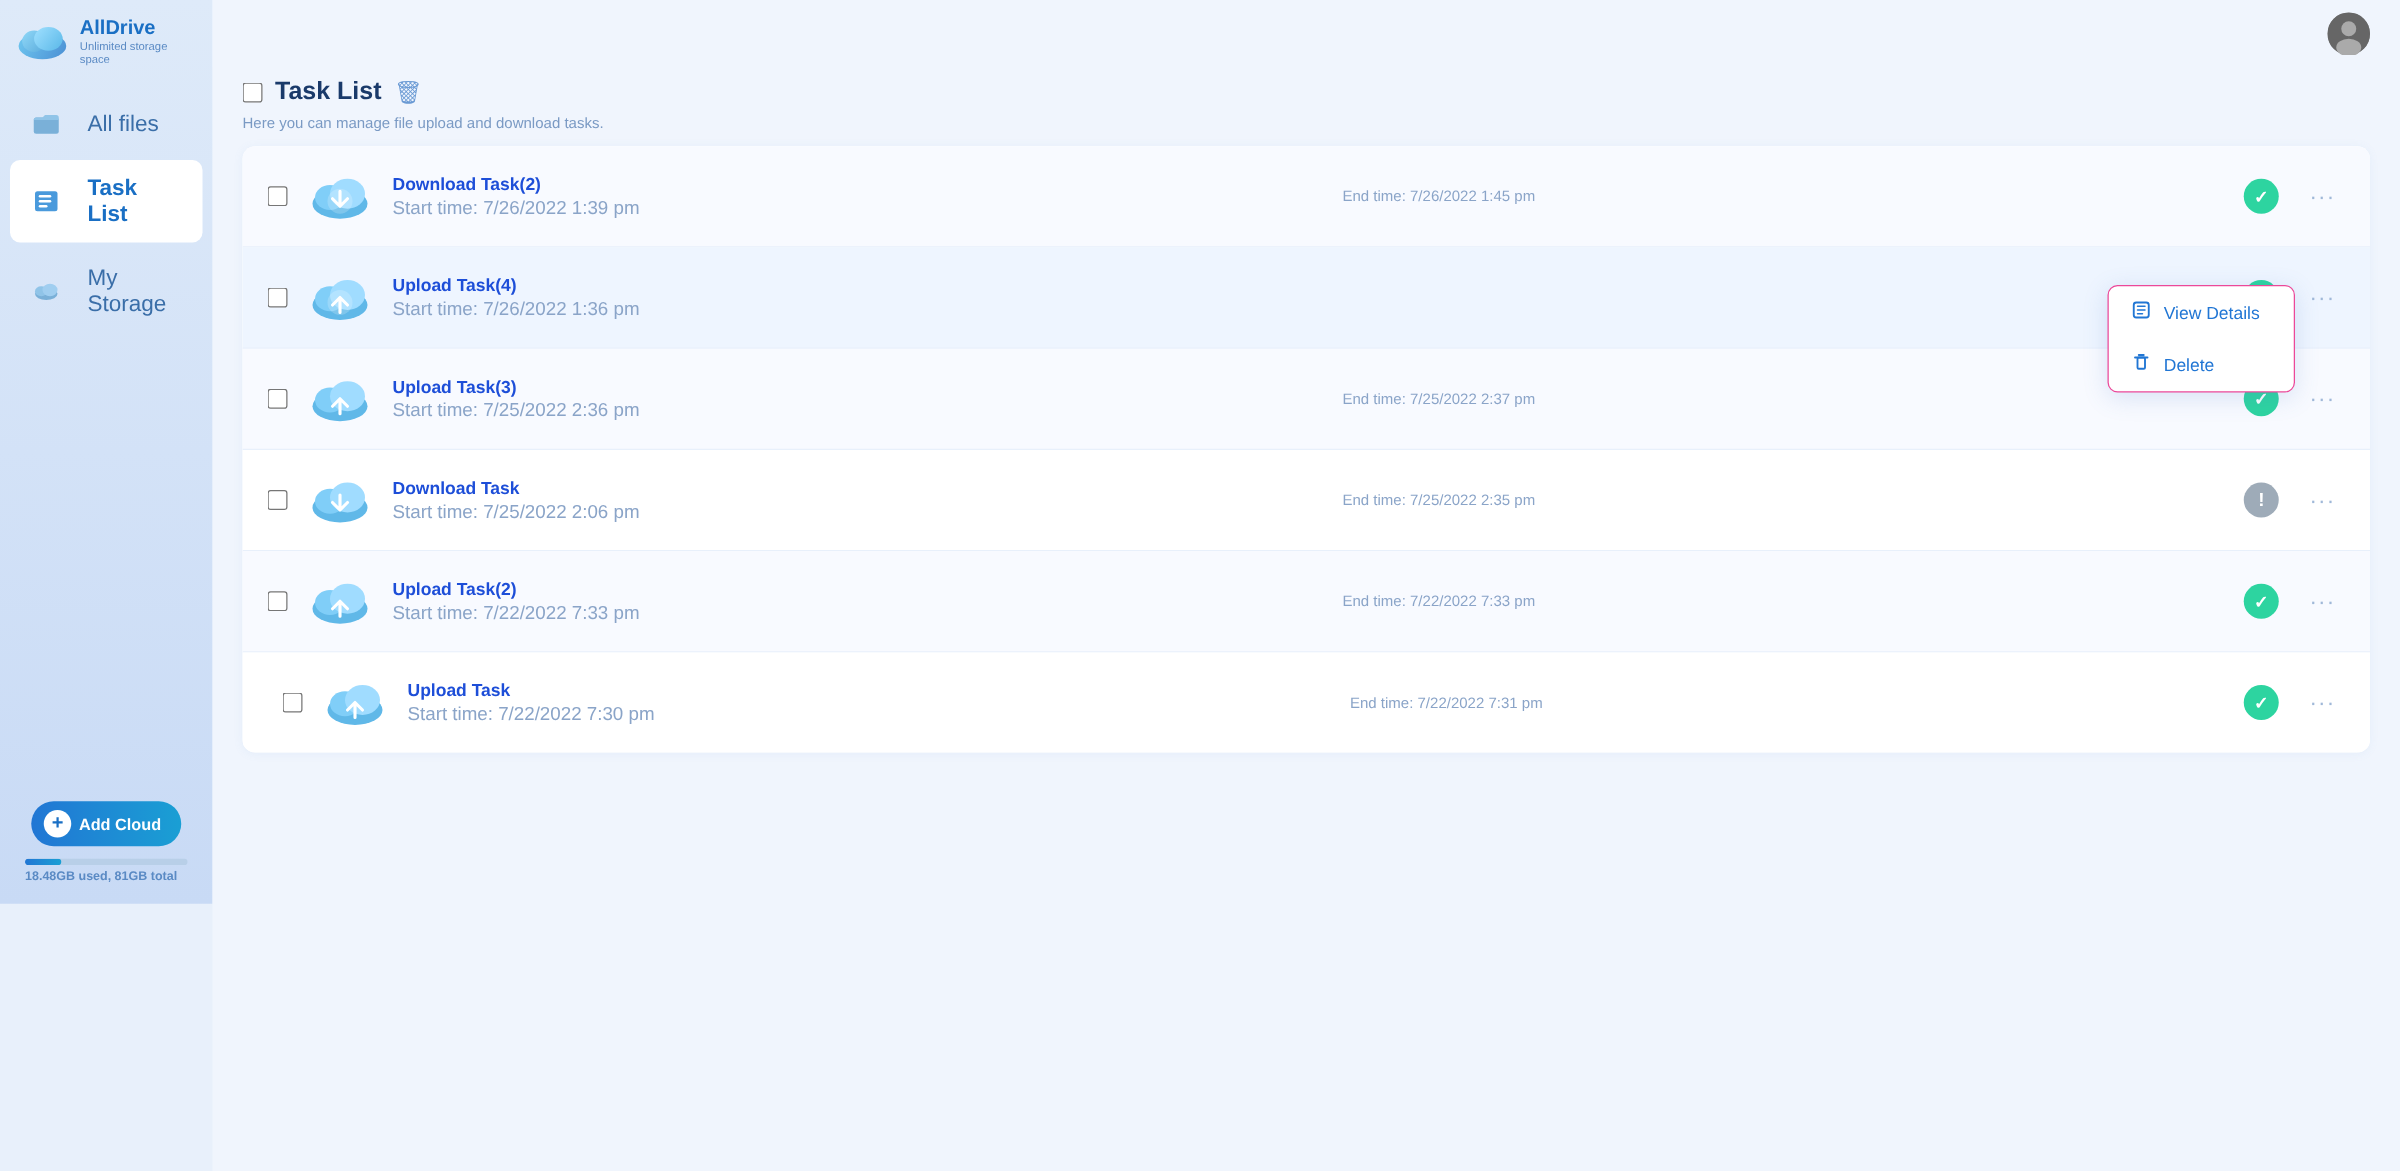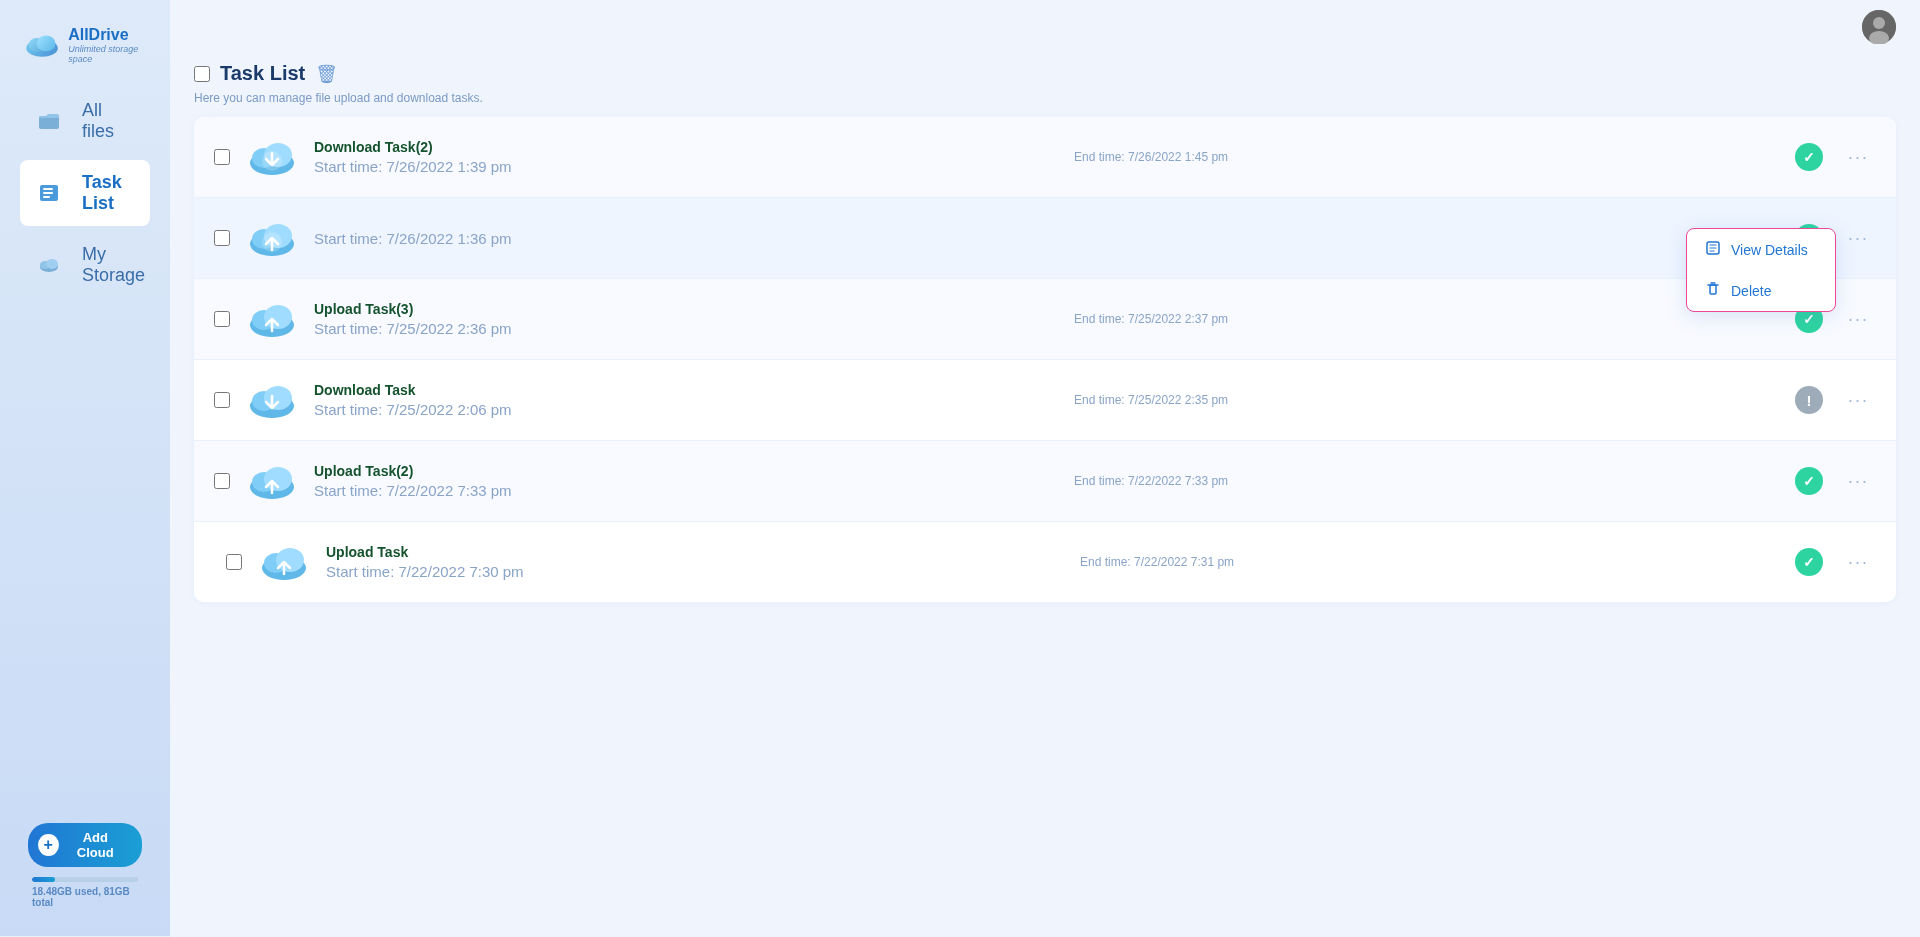--- a/index.html
+++ b/index.html
@@ -13,22 +13,22 @@
     }
 
     
     .sidebar {
       width: 170px;
       min-width: 170px;
       background: linear-gradient(180deg, #deeaf9 0%, #c8daf5 100%);
       display: flex;
       flex-direction: column;
       align-items: stretch;
-      padding: 12px;
-      height: 936px;
+      padding: 0;
+      height: 723px;
       position: relative;
     }
 
     .sidebar-logo {
       display: flex;
       align-items: center;
       padding: 14px 14px 14px 12px;
       gap: 8px;
     }
 
@@ -44,21 +44,20 @@
 
     .logo-title {
       font-size: 16px;
       font-weight: 700;
       color: #1a6fc4;
     }
 
     .logo-subtitle {
       font-size: 9px;
       color: #5a8ac4;
-      font-style: italic;
     }
 
     .sidebar-nav {
       display: flex;
       flex-direction: column;
       gap: 2px;
       padding: 8px 0;
     }
 
     .nav-item {
@@ -270,21 +269,21 @@
     }
 
     .task-info {
       flex: 1;
       min-width: 0;
     }
 
     .task-name {
       font-size: 14px;
       font-weight: 600;
-      color: #14532d;
+      color: #1d4ed8;
       margin-bottom: 3px;
     }
 
     .task-start {
       font-size: 15px;
       color: #8aa4c8;
     }
 
     .task-end {
       flex: 1;
@@ -529,20 +528,21 @@
                 <stop stop-color="#80cef8"></stop>
                 <stop offset="1" stop-color="#50a0e0"></stop>
               </linearGradient>
             <linearGradient id="ug3" x1="18" y1="12" x2="46" y2="36">
                 <stop stop-color="#a0dcff"></stop>
                 <stop offset="1" stop-color="#60b0ec"></stop>
               </linearGradient>
           </defs>
         </svg>
         <div class="task-info">
+          <div class="task-name">Upload Task(4)</div>
           <div class="task-start">Start time: 7/26/2022 1:36 pm</div>
         </div>
         <div class="task-status">
           <div class="status-success">
             <span class="status-icon-check">✓</span>
           </div>
         </div>
         <div class="task-more">···</div>
 
         <div class="context-menu">

